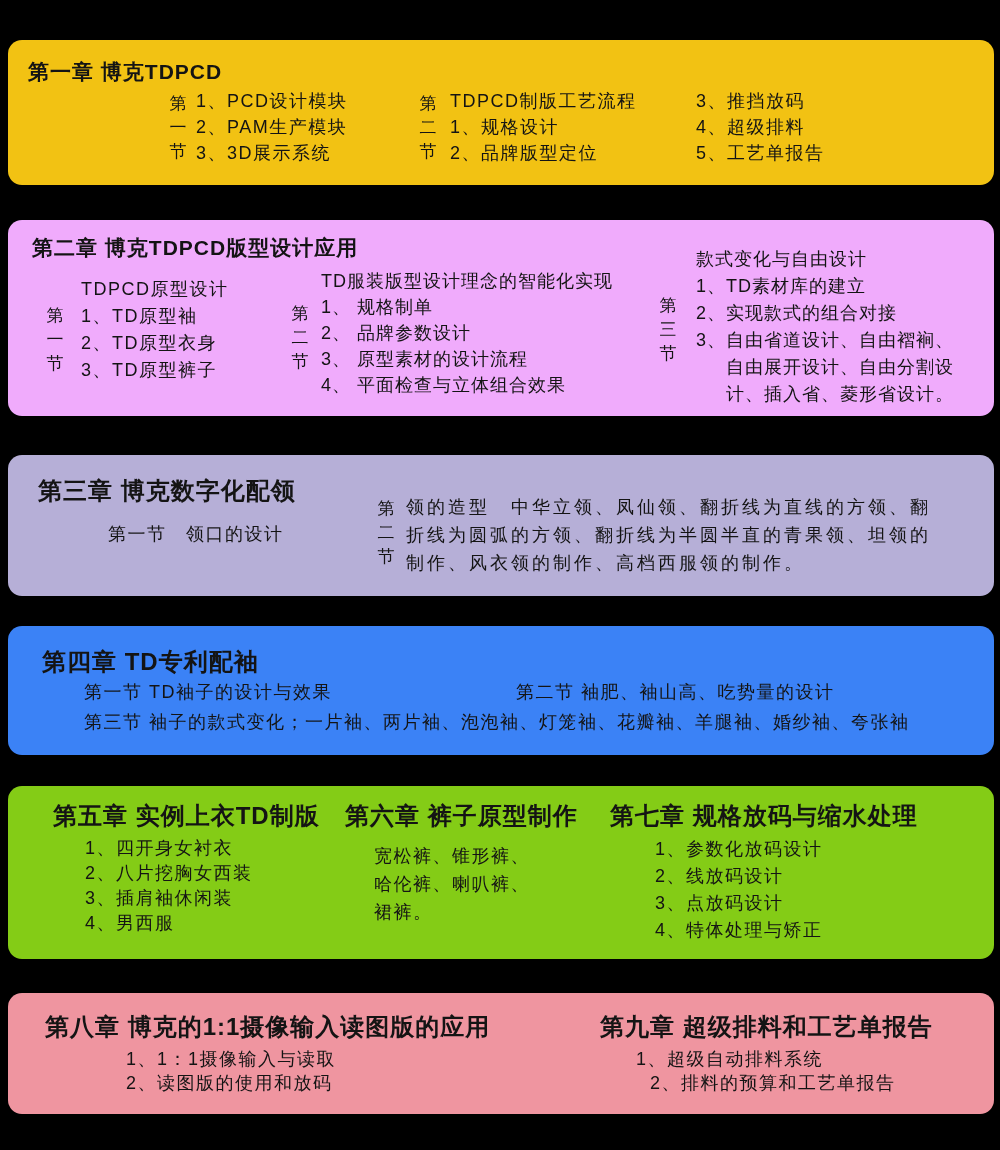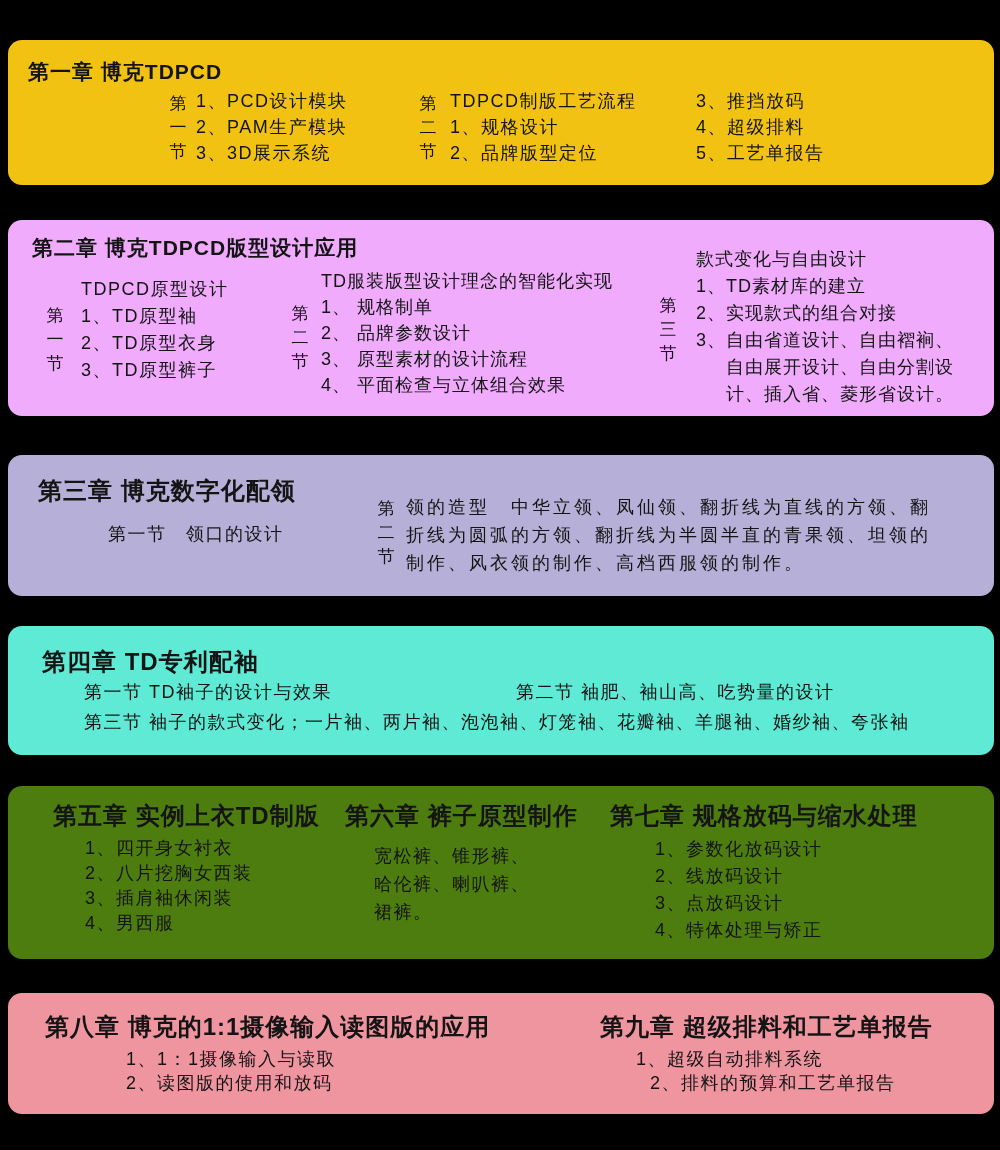--- a/index.html
+++ b/index.html
@@ -2,22 +2,22 @@
 <html><head>
 <meta charset="utf-8">
 <style>
   html,body{margin:0;padding:0;background:#000;}
   #page{position:relative;width:1000px;height:1150px;background:#000;overflow:hidden;
         font-family:"Liberation Sans","DejaVu Sans",sans-serif;color:#141414;}
   .card{position:absolute;left:8px;width:986px;border-radius:14px;}
   #card1{top:40px;height:145px;background:#F2C213;}
   #card2{top:220px;height:196px;background:#f0abfc;}
   #card3{top:455px;height:141px;background:#B6AFD7;}
-  #card4{top:626px;height:129px;background:#5eead4;}
-  #card5{top:786px;height:173px;background:#4d7c0f;}
+  #card4{top:626px;height:129px;background:#3b82f6;}
+  #card5{top:786px;height:173px;background:#84cc16;}
   #card6{top:993px;height:121px;background:#EF95A0;}
   .abs{position:absolute;white-space:nowrap;}
   .title{font-weight:bold;font-size:21px;letter-spacing:1px;}
   .title20{font-weight:bold;font-size:24px;letter-spacing:1px;}
   .body{font-size:18px;letter-spacing:1.5px;}
   .lh26 div{line-height:26px;}
   .lh27 div{line-height:27px;}
   .lh25 div{line-height:25px;}
   .lh28 div{line-height:28px;}
   .lh24 div{line-height:24px;}

